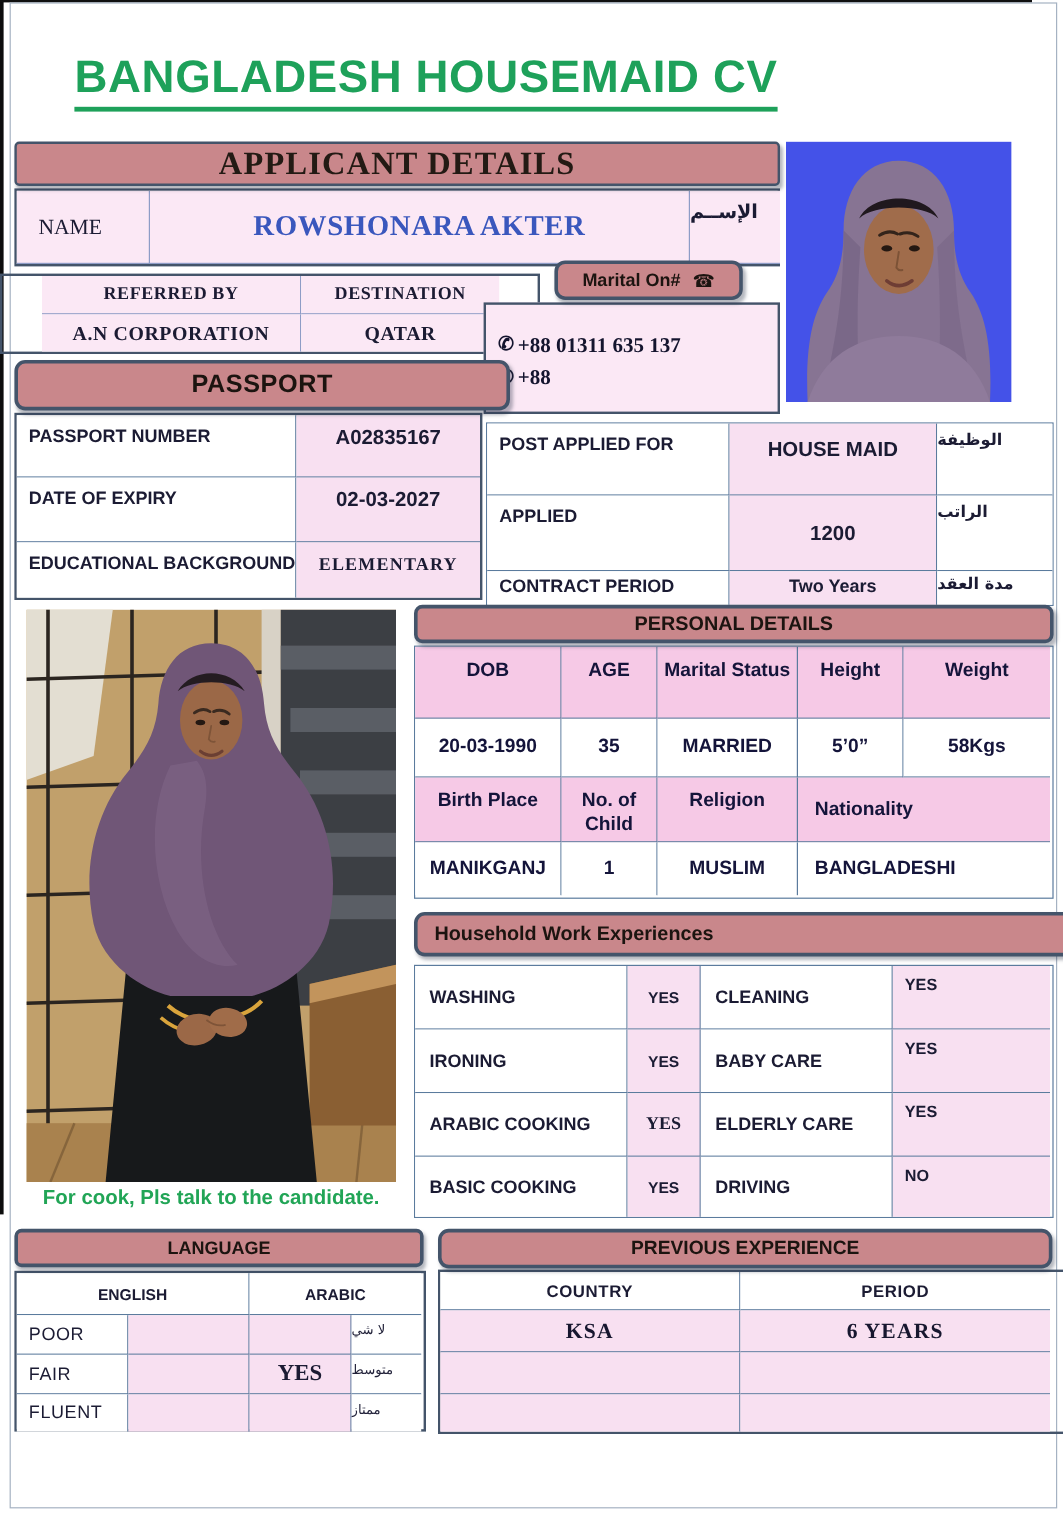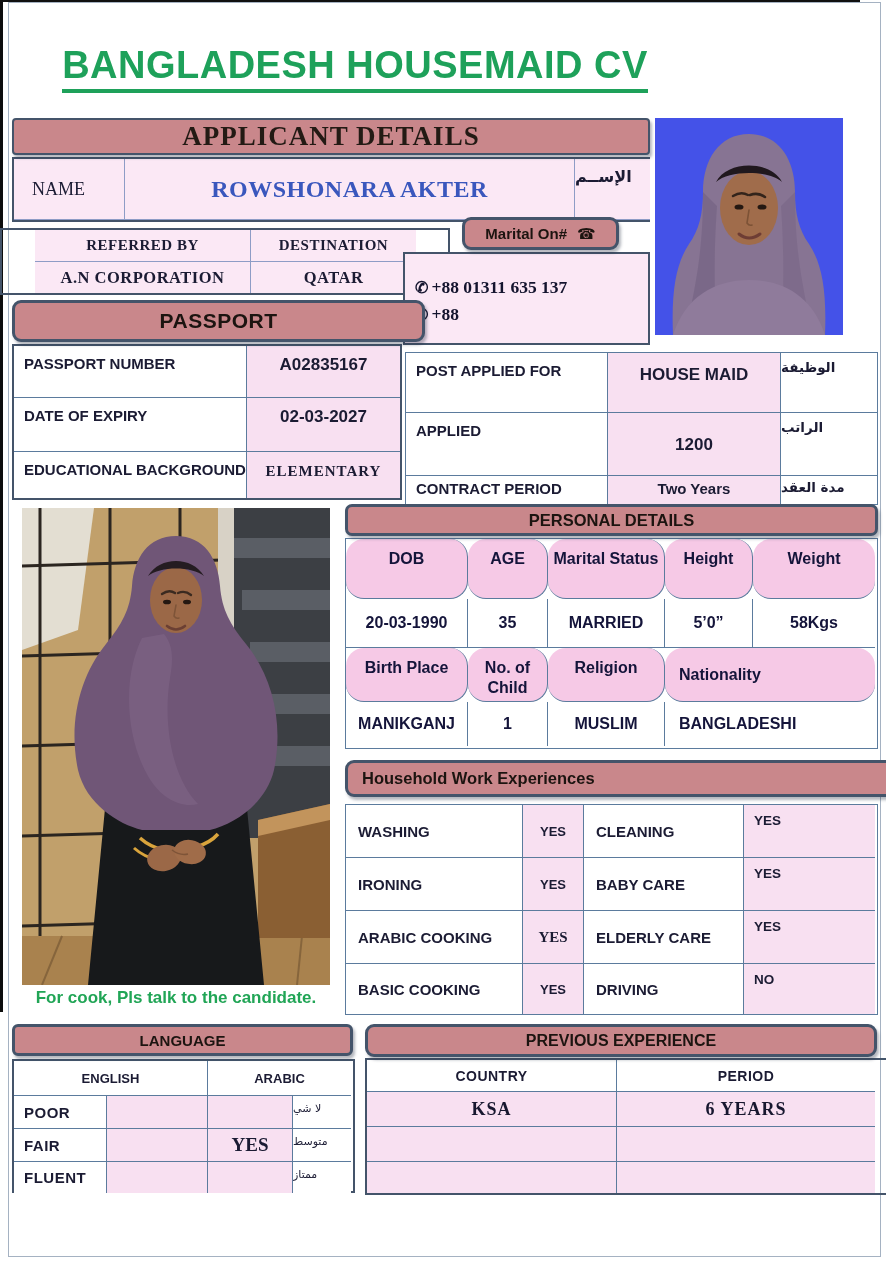--- a/index.html
+++ b/index.html
@@ -35,21 +35,21 @@
   .g{display:grid;}
   .c{border-right:1px solid var(--lnsoft);border-bottom:1px solid var(--lnsoft);display:flex;overflow:hidden;}
   .steel .c{border-right:1px solid var(--ln);border-bottom:1px solid var(--ln);}
   .nr{border-right:none !important;}
   .nb{border-bottom:none !important;}
   .vc{align-items:center;}
   .hc{justify-content:center;}
   .w{background:#fff;}
   .pale-bg{background:var(--pale);}
   .pink{background:var(--pinkval);}
-  .strong{background:var(--pinkstrong);border-radius:18px;}
+  .strong{background:var(--pinkstrong);}
 
   .name-table{left:12px;top:157px;width:638px;height:65px;border:2px solid var(--outline);grid-template-columns:111px 450px 75px;}
   .name-label{font-size:18px;padding-left:18px;}
   .name-value{font-size:24px;font-weight:700;color:var(--nameblue);letter-spacing:.5px;}
   .name-ar{font-size:16px;font-weight:700;justify-content:flex-end;padding:8px 10px 0 0;}
 
   .photo-box{left:655px;top:118px;width:188px;height:217px;}
   .photo-box svg{display:block;}
 
   .referred-table{left:0;top:228px;width:450px;height:67px;border:2px solid var(--outline);grid-template-columns:216px 165px;grid-template-rows:32px 31px;padding-left:33px;}
@@ -90,21 +90,21 @@
   .household-hdr{left:345px;top:760px;width:551px;height:37px;justify-content:flex-start;padding-left:14px;font-size:16.5px;font-weight:700;}
   .household-table{left:345px;top:804px;width:533px;height:211px;border:1px solid var(--ln);grid-template-columns:177px 61px 160px 131px;grid-template-rows:53px 53px 53px 50px;}
   .hw-skill{font-size:15px;font-weight:700;padding-left:12px;}
   .hw-val{font-size:13px;font-weight:700;}
   .hw-val.serifv{font-family:"Liberation Serif","DejaVu Serif",serif;font-size:15px;}
   .hw-val2{font-size:13.5px;font-weight:700;padding:8px 0 0 10px;}
 
   .language-hdr{left:12px;top:1024px;width:341px;height:32px;font-size:15px;font-weight:700;border-radius:6px;}
   .language-table{left:12px;top:1059px;width:343px;height:134px;border:2px solid var(--outline);grid-template-columns:93px 101px 85px 58px;grid-template-rows:35px 33px 33px 31px;}
   .lg-colh{font-size:13px;font-weight:700;}
-  .lg-level{font-size:15px;font-weight:700;padding-left:10px;letter-spacing:.5px;}
+  .lg-level{font-size:15px;font-weight:400;padding-left:10px;letter-spacing:.5px;}
   .lg-yes{font-family:"Liberation Serif","DejaVu Serif",serif;font-size:19px;font-weight:700;}
   .lg-ar{font-size:11px;justify-content:flex-end;padding:6px 5px 0 0;color:#22223a;}
 
   .prev-hdr{left:365px;top:1024px;width:512px;height:33px;font-size:16px;font-weight:700;}
   .prev-table{left:365px;top:1058px;width:616px;height:137px;border:2px solid var(--outline);grid-template-columns:250px 258px;grid-template-rows:32px 35px 35px 31px;}
   .pe-colh{font-size:14px;font-weight:600;letter-spacing:.5px;}
   .pe-val{font-family:"Liberation Serif","DejaVu Serif",serif;font-size:18px;font-weight:700;letter-spacing:1px;color:#17172f;}
 </style>
 </head>
 <body>

